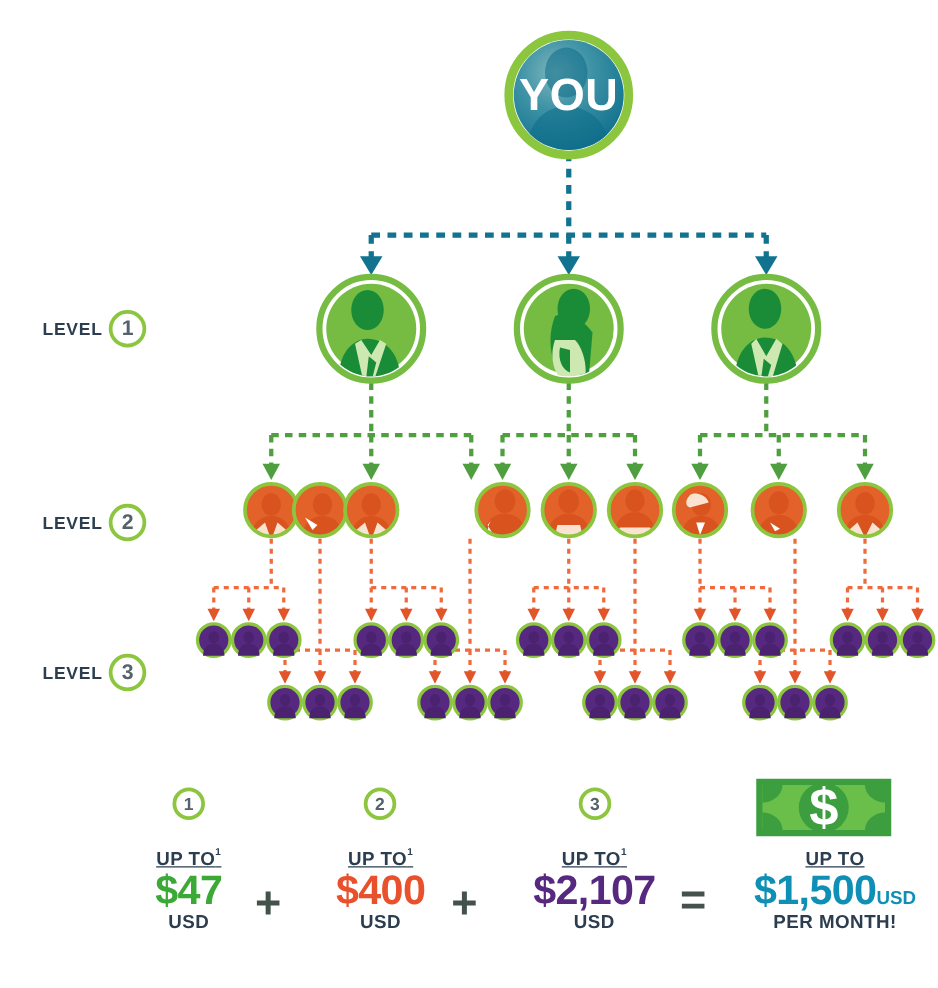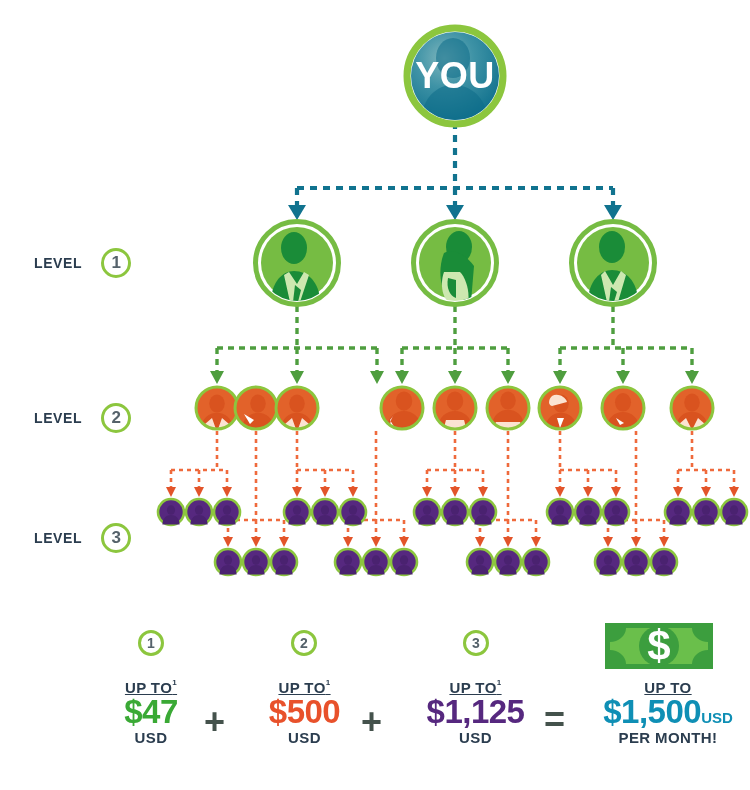--- a/index.html
+++ b/index.html
@@ -6,21 +6,21 @@
   body{
     width:750px;height:790px;position:relative;overflow:hidden;
     font-family:"Liberation Sans","DejaVu Sans",sans-serif;
     -webkit-font-smoothing:antialiased;
   }
   #stage{position:absolute;left:16px;top:0;width:750px;height:790px;}
   svg#diagram{position:absolute;left:0;top:0;width:750px;height:790px;}
 
   
   .level-label{
-    position:absolute;display:flex;align-items:center;gap:19px;
+    position:absolute;display:flex;align-items:center;gap:5px;
   }
   .level-label .lvl-text{
     font-size:14px;font-weight:bold;letter-spacing:.6px;color:#2b3d4f;
     font-family:"Liberation Sans",sans-serif;
   }
   .level-badge{
     width:30px;height:30px;border-radius:50%;
     border:3.5px solid #8cc63e;background:#ffffff;
     display:flex;align-items:center;justify-content:center;
     font-size:17px;font-weight:bold;color:#55626b;
@@ -586,29 +586,29 @@
     <div class="money-note" style="left:75px;top:68px;width:120px;">
       <div class="upto"><span>UP TO</span><sup>1</sup></div>
       <div class="amount" style="color:#3aa935;">$47</div>
       <div class="usd">USD</div>
     </div>
 
     <div class="op" style="left:188px;top:92px;">+</div>
 
     <div class="money-note" style="left:226px;top:68px;width:125px;">
       <div class="upto"><span>UP TO</span><sup>1</sup></div>
-      <div class="amount" style="color:#e8512b;">$500</div>
+      <div class="amount" style="color:#e8512b;">$400</div>
       <div class="usd">USD</div>
     </div>
 
     <div class="op" style="left:345px;top:92px;">+</div>
 
     <div class="money-note" style="left:392px;top:68px;width:135px;">
       <div class="upto"><span>UP TO</span><sup>1</sup></div>
-      <div class="amount" style="color:#56287f;">$1,125</div>
+      <div class="amount" style="color:#56287f;">$2,107</div>
       <div class="usd">USD</div>
     </div>
 
     <div class="op" style="left:528px;top:90px;">=</div>
 
     <div class="money-note" style="left:562px;top:68px;width:180px;">
       <div class="upto">UP TO</div>
       <div class="amount" style="color:#0f8fb5;"><span>$1,500</span><span class="unit-inline">USD</span></div>
       <div class="usd">PER MONTH!</div>
     </div>

